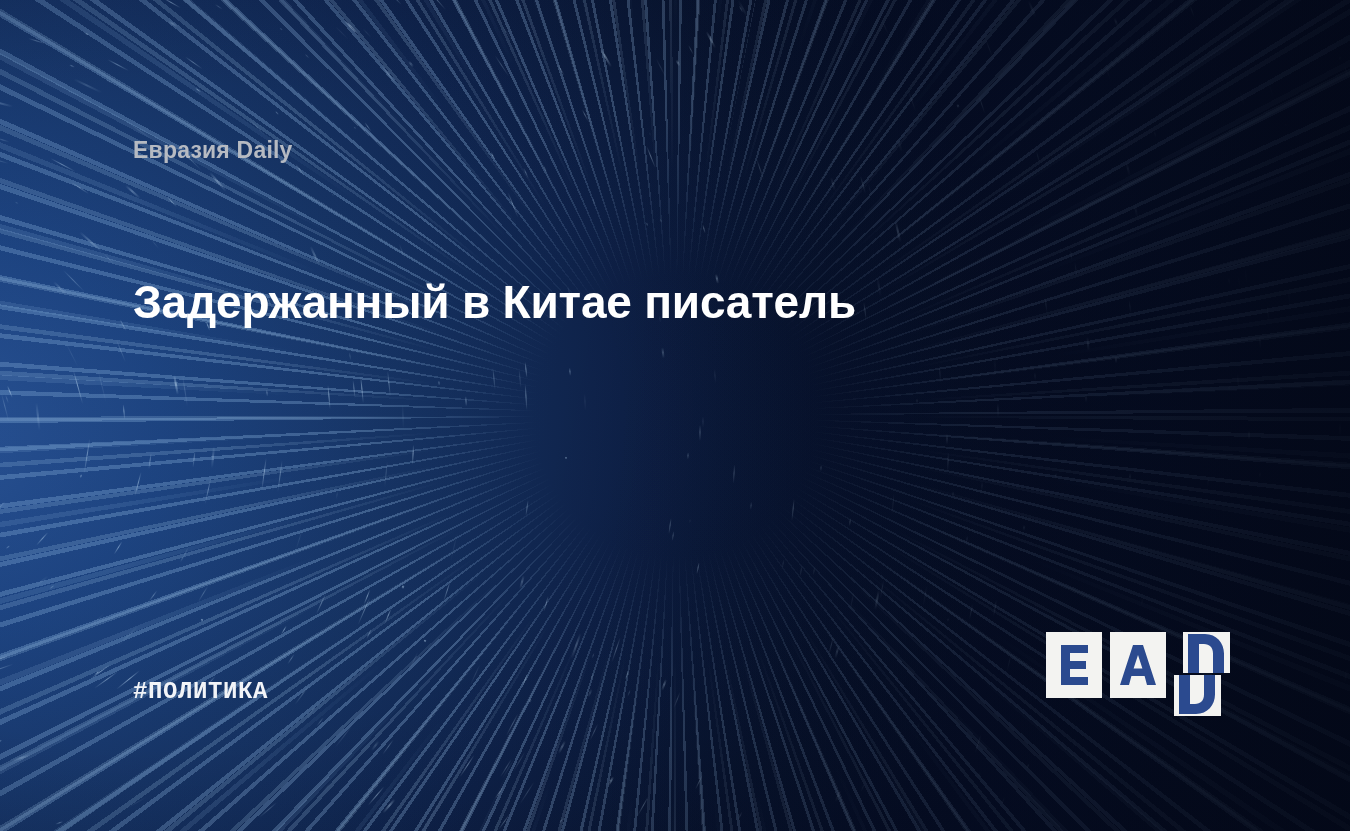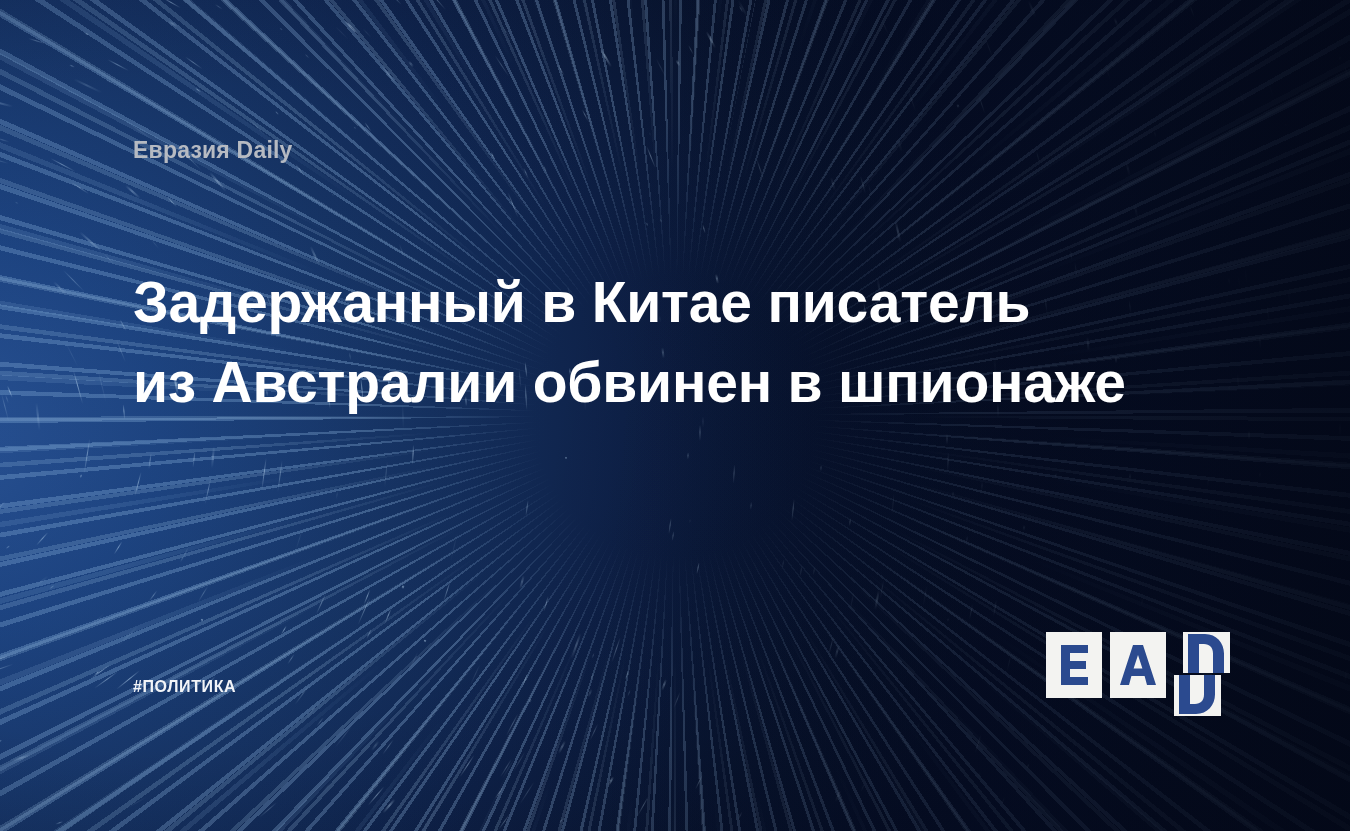--- a/index.html
+++ b/index.html
@@ -100,36 +100,37 @@
     font-weight:bold;
     letter-spacing:.2px;
     color:#b6bac2;
     white-space:nowrap;
   }
 
   .headline {
     position:absolute;
     left:133px; top:262px;
     width:1000px;
-    font-size:57px;
+    font-size:46px;
     line-height:80px;
     font-weight:bold;
     color:#ffffff;
     letter-spacing:-0.2px;
   }
   .headline .hl-line { display:block; white-space:nowrap; }
 
   .tag {
     position:absolute;
     left:133px; top:678px;
-    font-size:16px;
+    font-size:24px;
     font-weight:bold;
     letter-spacing:.6px;
     color:#f2f4f8;
     white-space:nowrap;
+    font-family:Liberation Mono, monospace;
   }
 
   
   .logo {
     position:absolute;
     left:1046px; top:632px;
     display:flex;
     align-items:flex-start;
     gap:8px;
   }
@@ -482,21 +483,20 @@
       <span style="left: 1144.9px; top: 89.4376px; width: 12.6795px; height: 1px; opacity: 0.09; transform: translate(-50%, -50%) rotate(433.3deg);"></span>
     </div>
 
   <div class="bg-vignette"></div>
   <div class="bg-darkright"></div>
 
   <div class="brand">Евразия Daily</div>
 
   <div class="headline">
     <span class="hl-line">Задержанный в Китае писатель</span>
-    <span class="hl-line">из Австралии обвинен в шпионаже</span>
   </div>
 
   <div class="tag">#ПОЛИТИКА</div>
 
   <div class="logo">
 
     <div class="logo-cell">
       <svg width="34" height="44" viewBox="0 0 34 44" aria-hidden="true">
         <path d="M4 2 H31 V10 H13 V18 H29 V26 H13 V34 H31 V42 H4 Z" fill="#2b4a8f"></path>
       </svg>

